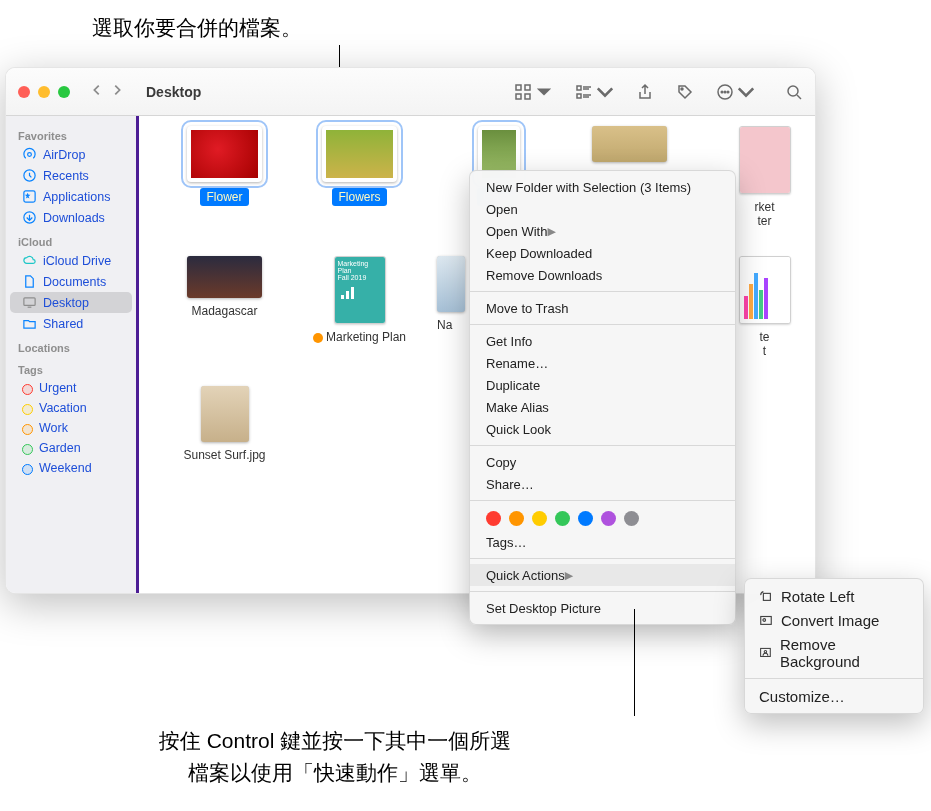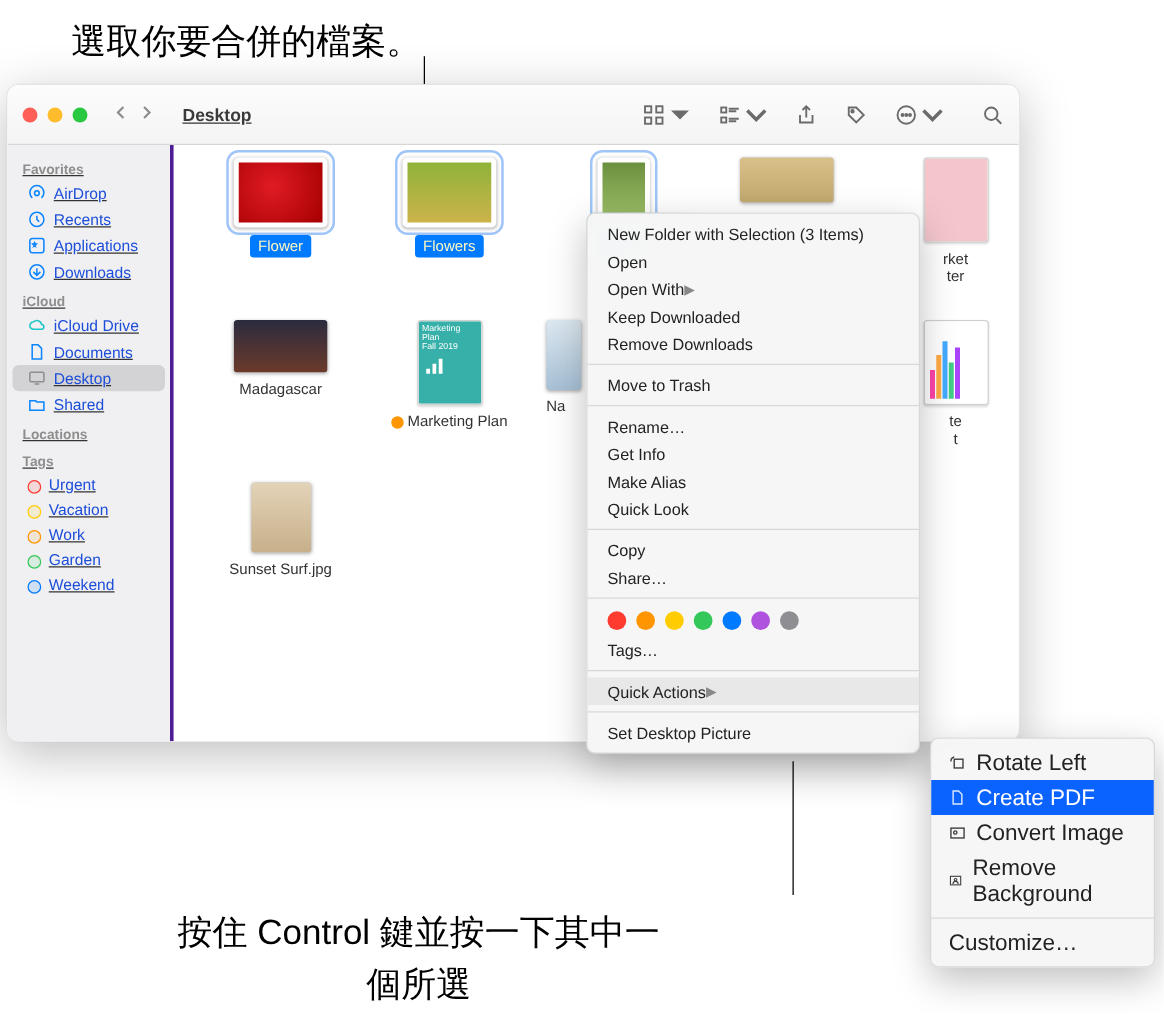--- a/index.html
+++ b/index.html
@@ -1,17 +1,17 @@
 <!DOCTYPE html>
 <html><head>
 <meta charset="utf-8">
 <style>
 * { margin: 0; padding: 0; box-sizing: border-box; }
 body { font-family: -apple-system, BlinkMacSystemFont, "Helvetica Neue", Arial, sans-serif; background: #fff; width: 931px; height: 811px; position: relative; font-size: 13px; color: #333; }
-.finder-window { position: absolute; top: 67px; left: 5px; width: 811px; height: 527px; border-radius: 10px; overflow: hidden; box-shadow: 0 10px 40px rgba(0,0,0,0.25); display: flex; flex-direction: column; background: #fff; border: 1px solid rgba(0,0,0,0.1); text-decoration: underline; }
+.finder-window { position: absolute; top: 67px; left: 5px; width: 811px; height: 527px; border-radius: 10px; overflow: hidden; box-shadow: 0 10px 40px rgba(0,0,0,0.25); display: flex; flex-direction: column; background: #fff; border: 1px solid rgba(0,0,0,0.1); }
 .titlebar { height: 48px; display: flex; align-items: center; padding: 0 12px; background: linear-gradient(#fcfcfc,#f4f4f4); border-bottom: 1px solid #d6d6d6; gap: 8px; }
 .traffic-lights { display: flex; gap: 8px; margin-right: 8px; }
 .tl { width: 12px; height: 12px; border-radius: 50%; }
 .tl.close { background: #ff5f57; } .tl.min { background: #ffbd2e; } .tl.max { background: #28c840; }
 .nav-arrows { display: flex; gap: 6px; align-items: center; margin-left: 4px; color: #8c8c8c; }
 .nav-arrows svg { width: 14px; height: 14px; }
 .title { font-weight: 600; color: #3a3a3a; font-size: 14px; margin-left: 14px; white-space: nowrap; }
 .toolbar-spacer { flex: 1; }
 .toolbar-icons { display: flex; gap: 22px; align-items: center; color: #6b6b6b; }
 .toolbar-icons .ti { display: flex; align-items: center; gap: 3px; }
@@ -39,27 +39,27 @@
 
 .ctx-menu { position: absolute; top: 170px; left: 469px; width: 267px; background: rgba(246,246,246,0.98); border: 1px solid rgba(0,0,0,0.12); border-radius: 7px; box-shadow: 0 10px 30px rgba(0,0,0,0.25); backdrop-filter: blur(20px); padding: 5px 0; font-size: 13px; }
 .ctx-item { padding: 3.5px 16px; color: #222; display: flex; align-items: center; justify-content: flex-start; }
 .ctx-item.hl { background: #e8e8e8; }
 .ctx-sep { height: 1px; background: rgba(0,0,0,0.12); margin: 5px 0; }
 .ctx-tag-row { display:flex; gap:8px; padding: 5px 16px; }
 .ctx-tag-row .dot{width:15px;height:15px;border-radius:50%}
 .chev { color: #888; font-size: 11px; }
 
 
-.submenu { position: absolute; top: 590px; left: 744px; width: 180px; background: rgba(246,246,246,0.98); border: 1px solid rgba(0,0,0,0.12); border-radius: 7px; box-shadow: 0 10px 30px rgba(0,0,0,0.25); padding: 5px 0; font-size: 18px; }
+.submenu { position: absolute; top: 578px; left: 744px; width: 180px; background: rgba(246,246,246,0.98); border: 1px solid rgba(0,0,0,0.12); border-radius: 7px; box-shadow: 0 10px 30px rgba(0,0,0,0.25); padding: 5px 0; font-size: 15px; }
 .sub-item { padding: 3.5px 14px; display: flex; align-items: center; gap: 8px; color: #222; }
 .sub-item.selected { background: #0a63ff; color: #fff; }
 .sub-item .si-icon { width: 14px; height: 14px; display: inline-flex; align-items:center; justify-content:center; color: inherit; opacity:0.85 }
 
 
-.annotation { position: absolute; font-size: 28px; color: #000; text-align: center; line-height: 1.5; }
+.annotation { position: absolute; font-size: 21px; color: #000; text-align: center; line-height: 1.5; }
 .ann-top { top: 12px; left: 52px; width: 290px; }
 .ann-line-top { position:absolute; top:45px; left:339px; width:1px; height:90px; background:#000 }
 .ann-bot { top: 725px; left: 130px; width: 410px; }
 .ann-line-bot { position:absolute; top:609px; left:634px; width:1px; height:107px; background:#000 }
 
 
 .art-red{width:100%;height:100%;background:radial-gradient(circle at 40% 40%, #e01b24, #a50000)}
 .art-flowers{width:100%;height:100%;background:linear-gradient(#8fb339,#ccb34a)}
 .art-garden{width:100%;height:100%;background:linear-gradient(#6a8f3e,#a2c46c)}
 .art-beach{width:100%;height:100%;background:linear-gradient(#d9c089,#c0a86e)}
@@ -354,24 +354,27 @@
     </div>
   <div class="ctx-item">
       <span>Remove Downloads</span>
     </div>
   <div class="ctx-sep"></div>
   <div class="ctx-item">
       <span>Move to Trash</span>
     </div>
   <div class="ctx-sep"></div>
   <div class="ctx-item">
+      <span>Get Info</span>
+    </div>
+  <div class="ctx-item">
       <span>Rename…</span>
     </div>
   <div class="ctx-item">
-      <span>Get Info</span>
+      <span>Duplicate</span>
     </div>
   <div class="ctx-item">
       <span>Make Alias</span>
     </div>
   <div class="ctx-item">
       <span>Quick Look</span>
     </div>
   <div class="ctx-sep"></div>
   <div class="ctx-item">
       <span>Copy</span>
@@ -406,28 +409,20 @@
 <div class="submenu">
   <div class="sub-item">
       <span class="si-icon">
         <svg viewBox="0 0 16 16" fill="none" stroke="currentColor" stroke-width="1.3">
           <rect x="5" y="5" width="8" height="8"></rect>
           <path d="M5 3 a4 4 0 0 0-3 4"></path>
         </svg>
       </span>
       <span>Rotate Left</span>
     </div>
-  <div class="sub-item selected">
-      <span class="si-icon">
-        <svg viewBox="0 0 16 16" fill="none" stroke="currentColor" stroke-width="1.3">
-          <path d="M4 2 h5 l3 3 v9 h-8 z"></path>
-        </svg>
-      </span>
-      <span>Create PDF</span>
-    </div>
   <div class="sub-item">
       <span class="si-icon">
         <svg viewBox="0 0 16 16" fill="none" stroke="currentColor" stroke-width="1.3">
           <rect x="2" y="4" width="12" height="9"></rect>
           <circle cx="6" cy="8" r="1.5"></circle>
         </svg>
       </span>
       <span>Convert Image</span>
     </div>
   <div class="sub-item">

